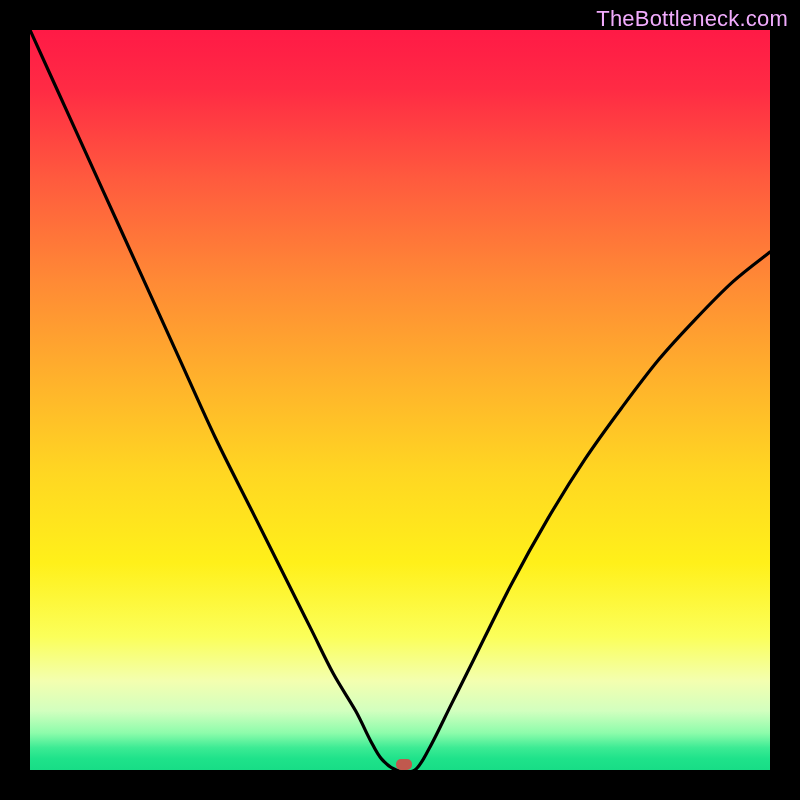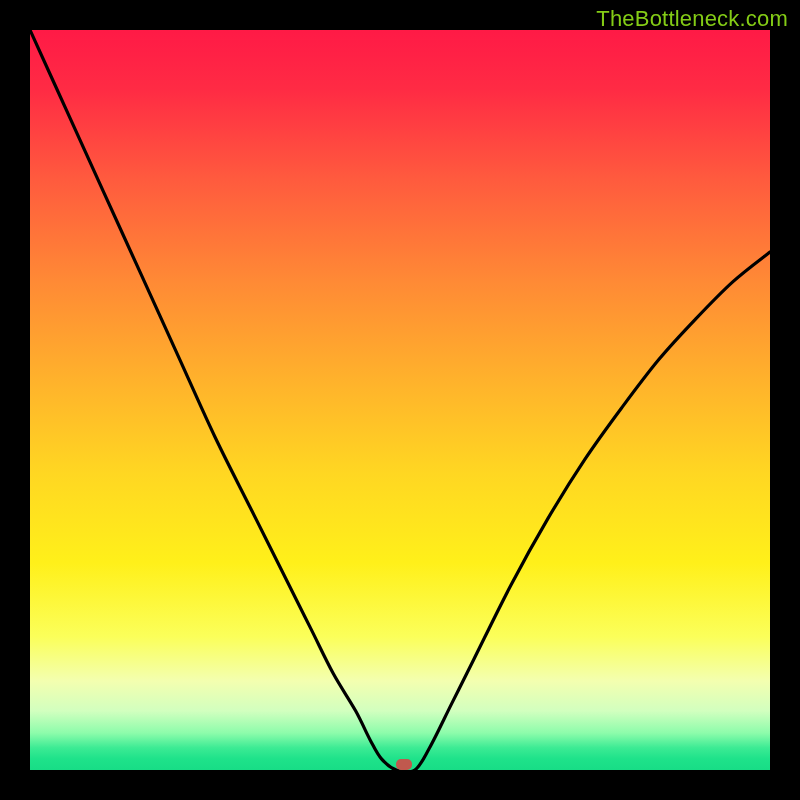--- a/index.html
+++ b/index.html
@@ -40,21 +40,21 @@
       #8dfcab 95%,
       #3ceb94 97%,
       #1ee28a 98.5%,
       #18dd86 100%
     );
   }
   .watermark {
     position: absolute;
     top: 6px;
     right: 12px;
-    color: #84cc16;
+    color: #f0abfc;
     font-size: 22px;
     font-weight: 500;
     letter-spacing: 0.2px;
   }
   svg.curve {
     position: absolute;
     top: 0;
     left: 0;
     width: 740px;
     height: 740px;

